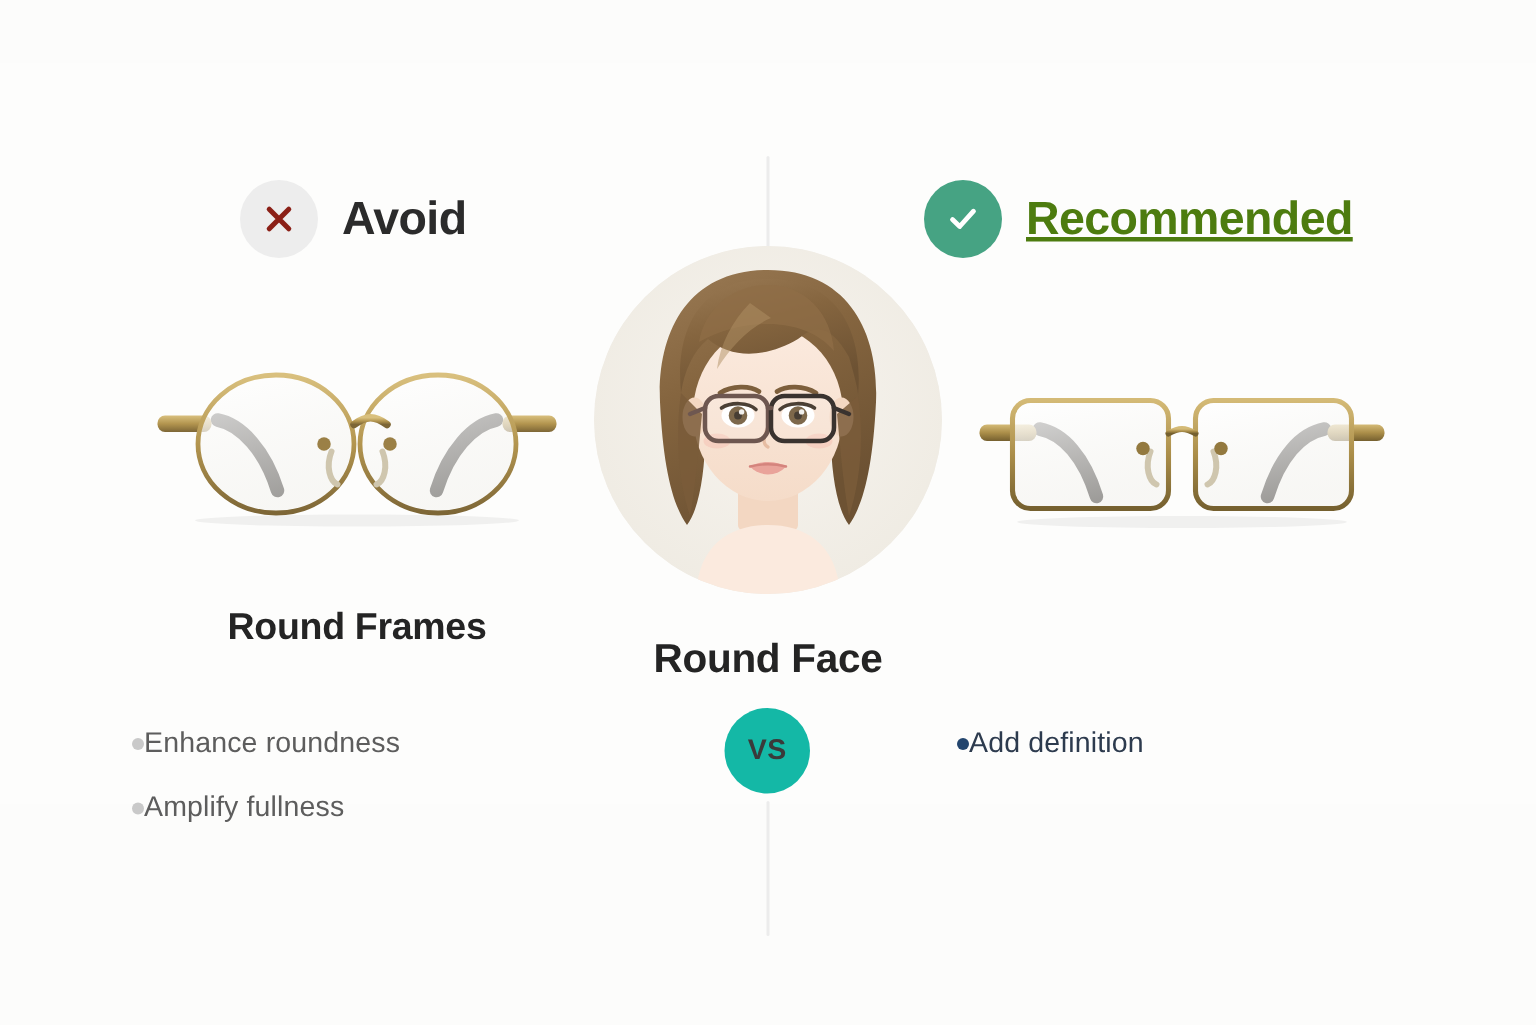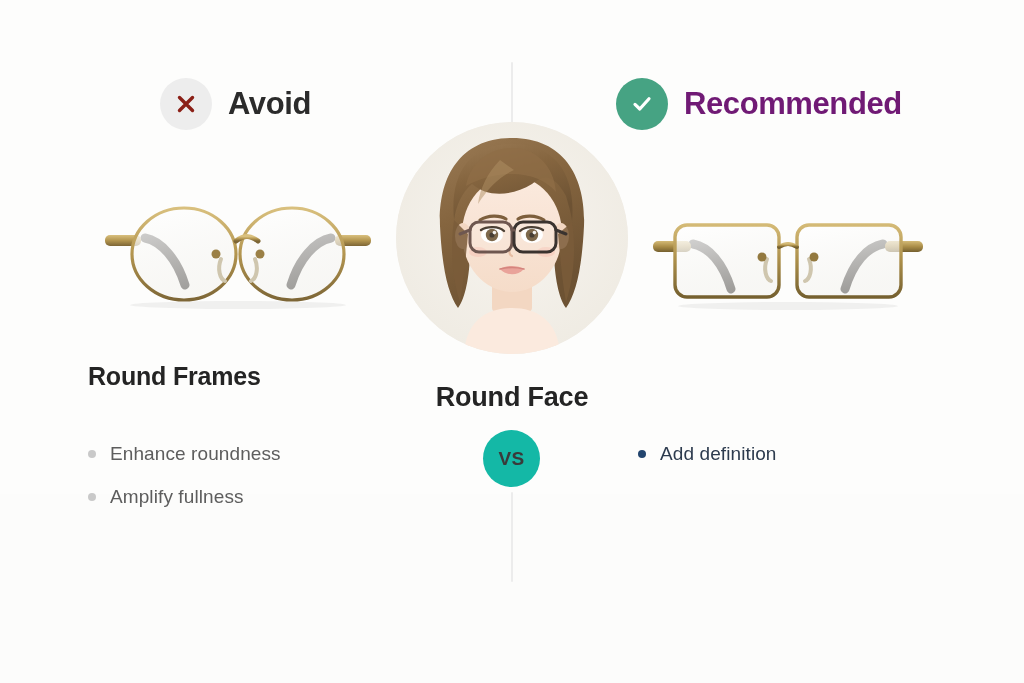--- a/index.html
+++ b/index.html
@@ -12,20 +12,21 @@
     background: #fcfcfb;
     font-family: "Liberation Sans", sans-serif;
     overflow: hidden;
     position: relative;
   }
   #canvas {
     position: relative;
     width: 1024px;
     height: 494px;
     background: #fdfdfc;
+    margin-top: 42px;
   }
 
   
   .divider {
     position: absolute;
     left: 511px;
     width: 2px;
     background: #ececec;
     border-radius: 2px;
   }
@@ -54,61 +55,60 @@
   .badge-circle.gray  { background: #ededed; }
   .badge-circle.green { background: #46a383; }
 
   .badge-label {
     font-size: 31px;
     font-weight: bold;
     letter-spacing: -0.4px;
     white-space: nowrap;
   }
   .badge-label.dark { color: #2b2b2b; }
-  .badge-label.navy { color: #701a75; }
+  .badge-label.navy { color: #4d7c0f; text-decoration: underline; }
 
   
   .glasses-wrap {
     position: absolute;
     top: 190px;
     width: 300px;
     height: 130px;
     display: flex;
     align-items: center;
     justify-content: center;
   }
   .glasses-wrap.left  { left: 88px; }
   .glasses-wrap.right { left: 638px; }
 
   
   .frame-title {
     position: absolute;
     top: 362px;
     width: 300px;
-    text-align: left;
+    text-align: center;
     font-size: 25px;
     font-weight: bold;
     letter-spacing: -0.2px;
   }
   .frame-title.left  { left: 88px;  color: #242424; }
   .frame-title.right { left: 638px; color: #1f3a5f; }
 
   
   .bullets {
     position: absolute;
     top: 432px;
     width: 330px;
   }
   .bullets.left  { left: 88px; }
   .bullets.right { left: 638px; }
 
   .bullet-item {
     display: flex;
     align-items: center;
-    gap: 14px;
     height: 43px;
     font-size: 19px;
     letter-spacing: 0.1px;
   }
   .bullets.left  .bullet-item { color: #5d5d5d; }
   .bullets.right .bullet-item { color: #2d3b4e; }
 
   .dot {
     width: 8px;
     height: 8px;

